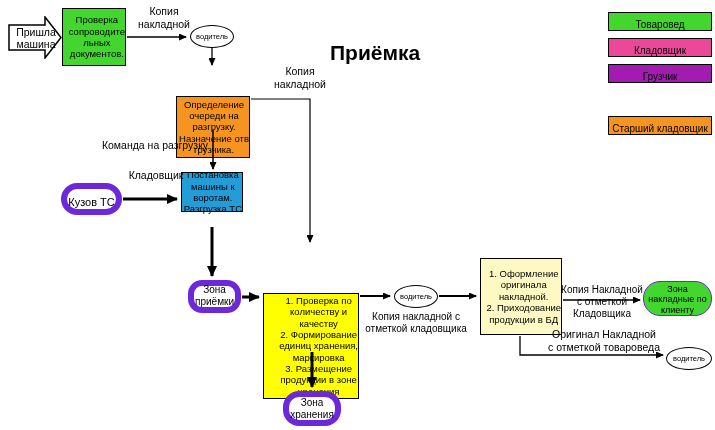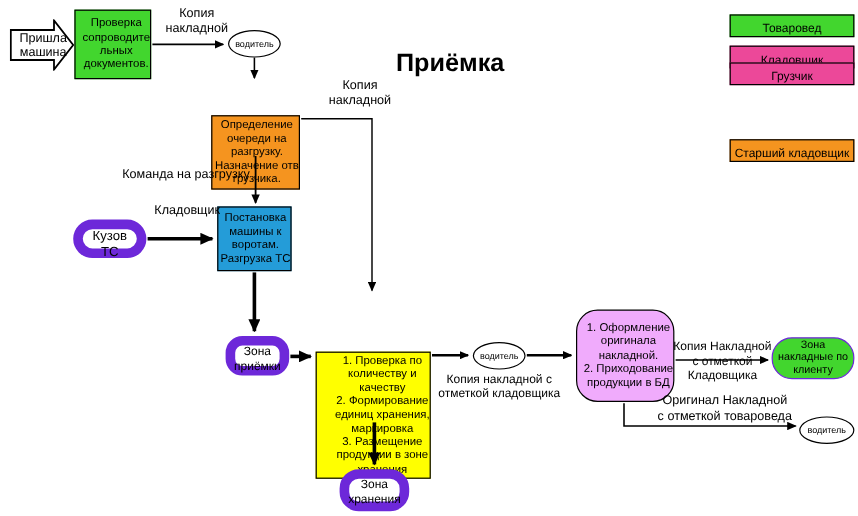--- a/index.html
+++ b/index.html
@@ -13,22 +13,22 @@
     position:absolute;border:1.5px solid #000;display:flex;
     align-items:center;justify-content:flex-end;text-align:center;
     font-size:9.5px;line-height:1.2;white-space:pre-line;box-sizing:border-box;
   }
   .oval{
     position:absolute;border:1.4px solid #000;border-radius:50%;
     display:flex;align-items:center;justify-content:center;text-align:left;
     font-size:7.5px;background:#fff;box-sizing:border-box;
   }
   .stadium{
-    position:absolute;border:8px solid #6d28d9;border-radius:16px;
-    display:flex;align-items:flex-start;justify-content:center;text-align:center;
+    position:absolute;border:6px solid #6d28d9;border-radius:16px;
+    display:flex;align-items:flex-end;justify-content:center;text-align:center;
     font-size:10px;line-height:1.15;background:#fff;white-space:pre-line;box-sizing:border-box;
   }
   .elabel{
     position:absolute;font-size:10.5px;line-height:1.2;text-align:center;
     white-space:pre-line;
   }
   .legend-item{
     position:absolute;left:608px;width:104px;height:19px;border:1px solid #000;
     display:flex;align-items:flex-end;justify-content:center;font-size:10px;
     box-sizing:border-box;
@@ -45,21 +45,21 @@
 <div id="canvas">
 
   <div id="title">Приёмка</div>
 
   <div class="legend-item" style="top: 12px; background-color: rgb(66, 214, 46);">
     <span>Товаровед</span>
   </div>
   <div class="legend-item" style="top: 38px; background-color: #ec4899;">
     <span>Кладовщик</span>
   </div>
-  <div class="legend-item" style="top: 52px; background-color: #ec4899;">
+  <div class="legend-item" style="top: 64px; background-color: #a21caf;">
     <span>Грузчик</span>
   </div>
   <div class="legend-item" style="top: 90px; background-color: rgb(245, 148, 31); margin-top: 26px;">
     <span>Старший кладовщик</span>
   </div>
 
   <div class="abs" style="left:8px;top:16px;width:54px;height:43px;">
     <svg width="54" height="43" viewBox="0 0 54 43">
       <polygon points="1,9 37,9 37,1 53,21.5 37,42 37,34 1,34" fill="#ffffff" stroke="#000000" stroke-width="1.5"></polygon>
     </svg>
@@ -87,21 +87,21 @@
 разгрузку.
 Назначение отв
 грузчика.</span>
   </div>
 
   <div class="elabel" style="left:268px;top:65px;width:64px;">Копия
 накладной</div>
 
   <div class="elabel" style="left:95px;top:139px;width:120px;white-space:nowrap;">Команда на разгрузку</div>
 
-  <div class="box" style="left: 181px; top: 172px; width: 62px; height: 54px; background-color: rgb(36, 156, 216);">
+  <div class="box" style="left: 181px; top: 172px; width: 62px; height: 40px; background-color: rgb(36, 156, 216);">
     <span>Постановка
 машины к
 воротам.
 Разгрузка ТС</span>
   </div>
 
   <div class="stadium" style="left:61px;top:183px;width:61px;height:32px;font-size:11px;">
     <span>Кузов ТС</span>
   </div>
 
@@ -129,21 +129,21 @@
 хранения</span>
   </div>
 
   <div class="oval" style="left:394px;top:285px;width:44px;height:23px;">
     <span>водитель</span>
   </div>
 
   <div class="elabel" style="left:356px;top:311px;width:120px;font-size:10px;">Копия накладной с
 отметкой кладовщика</div>
 
-  <div class="box" style="left: 480px; top: 258px; width: 82px; height: 77px; background-color: #f0abfc; border-radius: 18px;">
+  <div class="box" style="left: 480px; top: 258px; width: 82px; height: 77px; background-color: #fef9c3;">
     <span>1. Оформление
 оригинала
 накладной.
 2. Приходование
 продукции в БД</span>
   </div>
 
   <div class="elabel" style="left:560px;top:284px;width:84px;font-size:10px;">Копия Накладной
 с отметкой
 Кладовщика</div>

